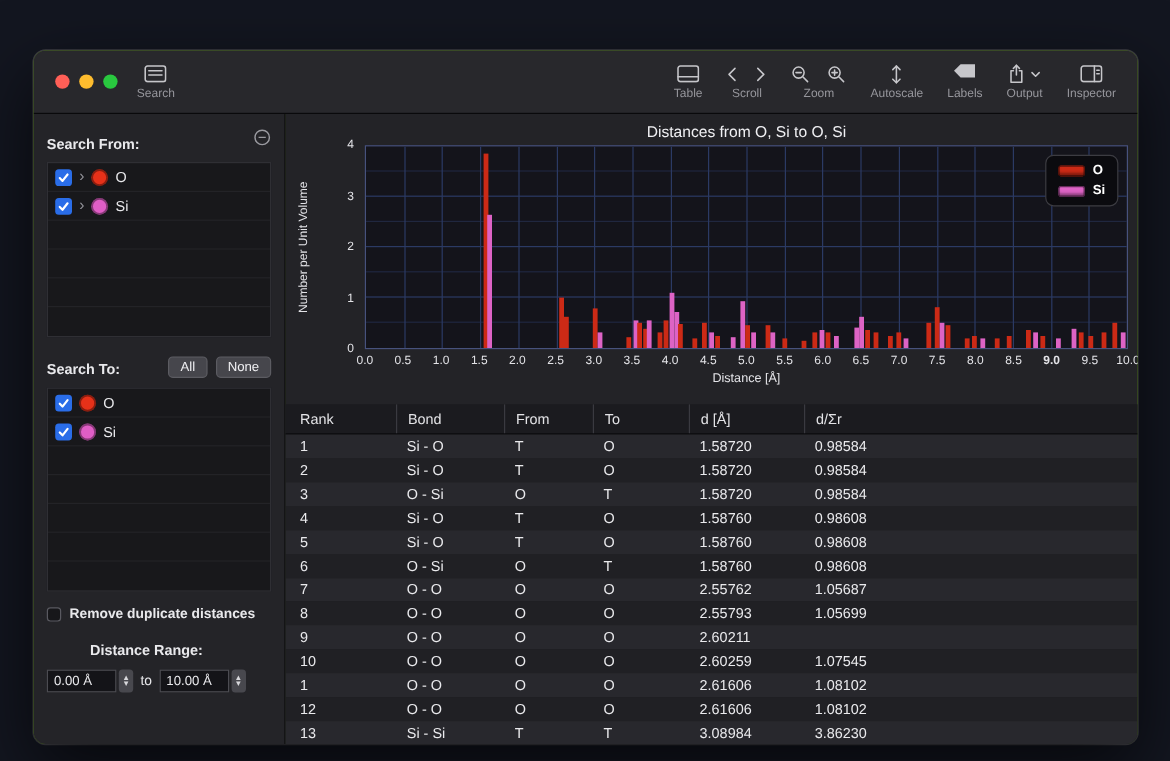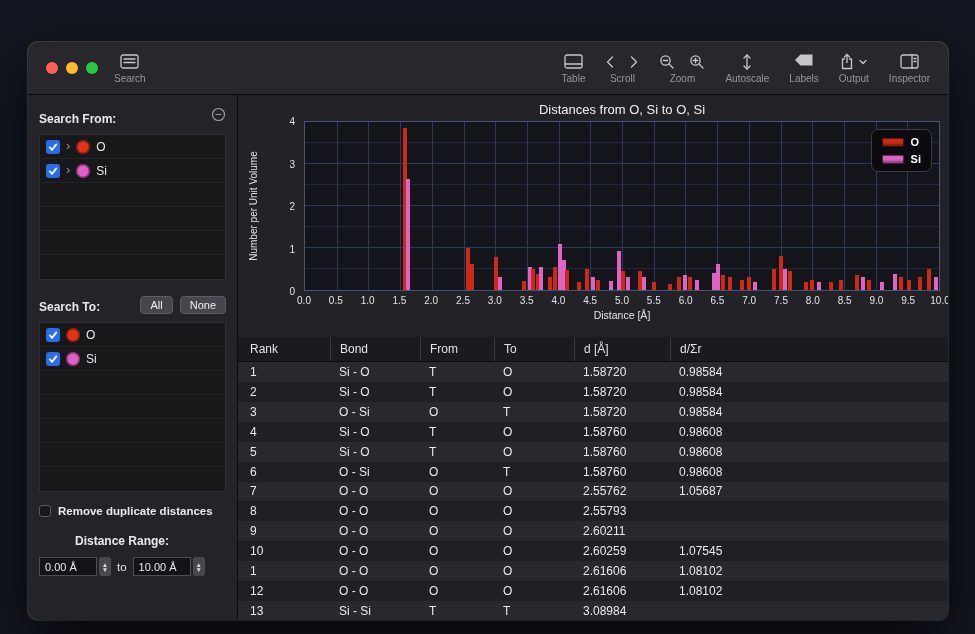--- a/index.html
+++ b/index.html
@@ -422,21 +422,21 @@
           <div class="xtick" style="left: 40%;">4.0</div>
           <div class="xtick" style="left: 45%;">4.5</div>
           <div class="xtick" style="left: 50%;">5.0</div>
           <div class="xtick" style="left: 55%;">5.5</div>
           <div class="xtick" style="left: 60%;">6.0</div>
           <div class="xtick" style="left: 65%;">6.5</div>
           <div class="xtick" style="left: 70%;">7.0</div>
           <div class="xtick" style="left: 75%;">7.5</div>
           <div class="xtick" style="left: 80%;">8.0</div>
           <div class="xtick" style="left: 85%;">8.5</div>
-          <div class="xtick" style="left: 90%;">9.0</div>
+          <div class="xtick" style="left: 90%; font-weight: bold;">9.0</div>
           <div class="xtick" style="left: 95%;">9.5</div>
           <div class="xtick" style="left: 100%;">10.0</div>
         </div>
       <div class="xlabel">Distance [Å]</div>
 
       <div class="legend">
         <div class="legend-entry">
           <span class="lswatch" style="background: rgb(204, 42, 22);"></span>
           <span class="lname">O</span>
         </div>
@@ -512,20 +512,21 @@
             <div class="td c3">O</div>
             <div class="td c4">2.55762</div>
             <div class="td c5">1.05687</div>
           </div>
           <div class="trow">
             <div class="td c0">8</div>
             <div class="td c1">O - O</div>
             <div class="td c2">O</div>
             <div class="td c3">O</div>
             <div class="td c4">2.55793</div>
+            <div class="td c5">1.05699</div>
           </div>
           <div class="trow">
             <div class="td c0">9</div>
             <div class="td c1">O - O</div>
             <div class="td c2">O</div>
             <div class="td c3">O</div>
             <div class="td c4">2.60211</div>
           </div>
           <div class="trow">
             <div class="td c0">10</div>
@@ -550,17 +551,18 @@
             <div class="td c3">O</div>
             <div class="td c4">2.61606</div>
             <div class="td c5">1.08102</div>
           </div>
           <div class="trow">
             <div class="td c0">13</div>
             <div class="td c1">Si - Si</div>
             <div class="td c2">T</div>
             <div class="td c3">T</div>
             <div class="td c4">3.08984</div>
+            <div class="td c5">3.86230</div>
           </div>
         </div>
     </div>
   </div>
 </div>
 
 </body></html>

